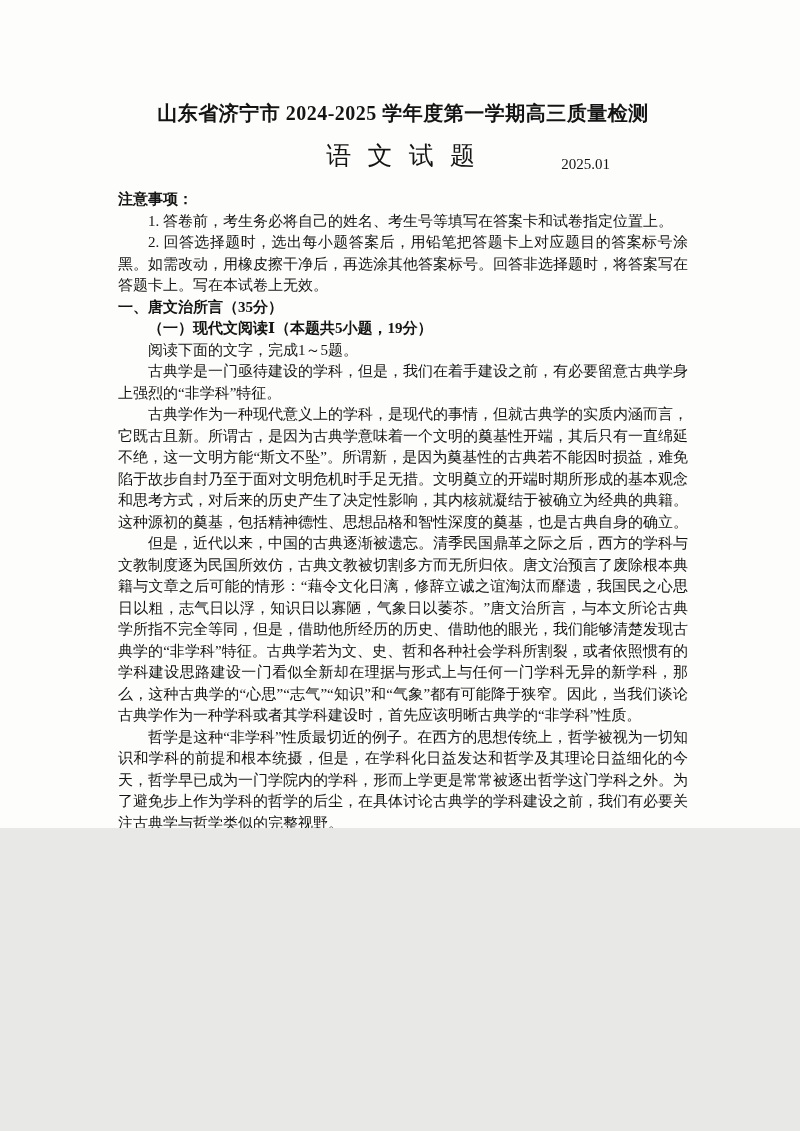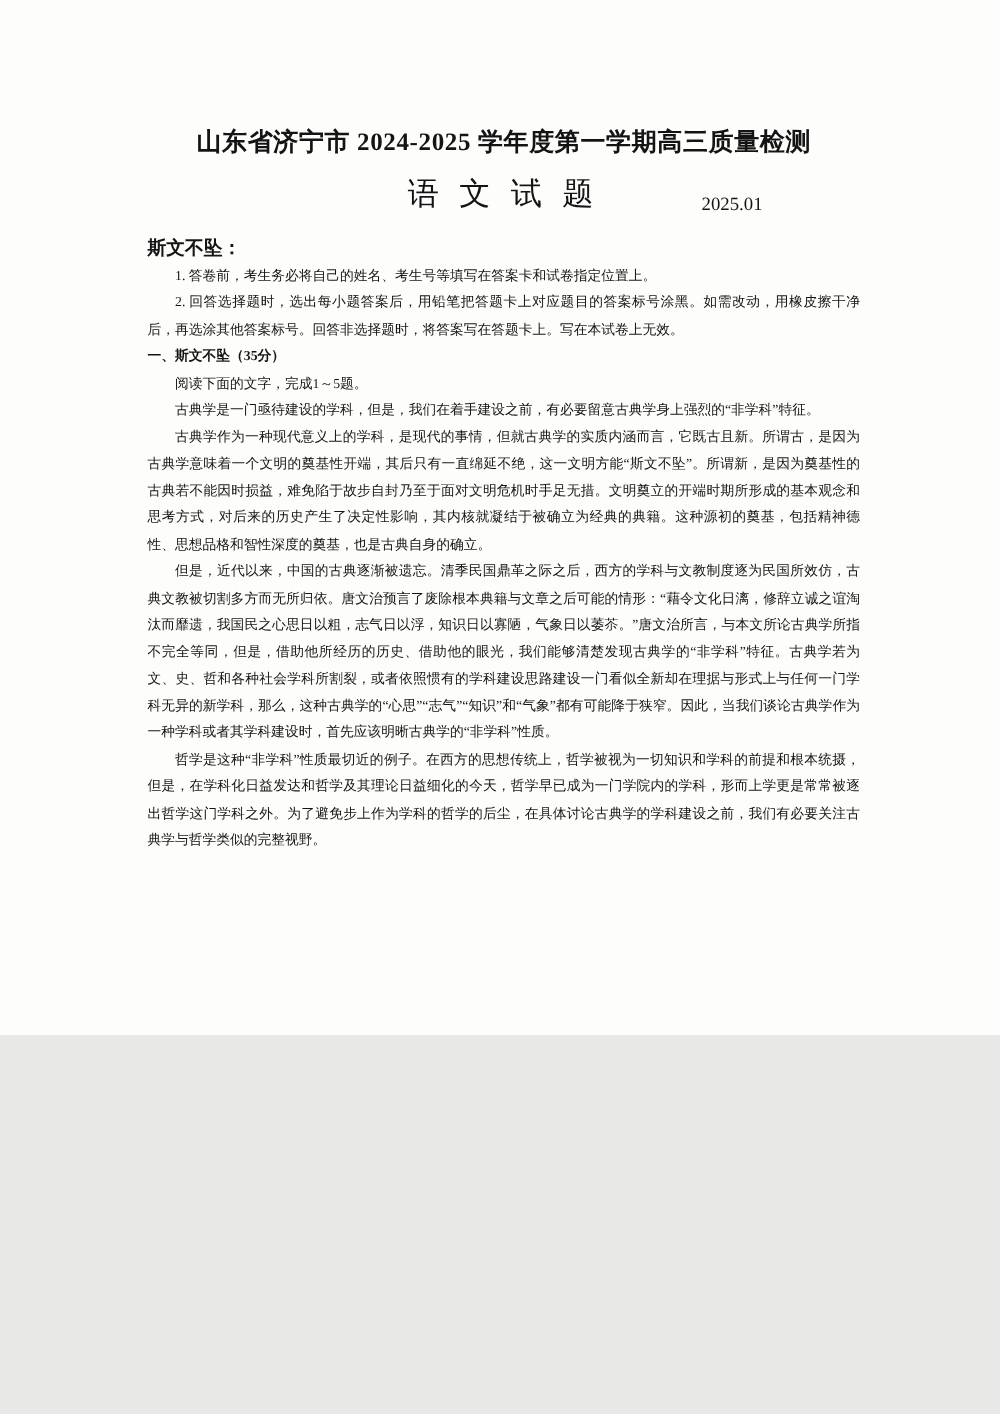--- a/index.html
+++ b/index.html
@@ -41,21 +41,21 @@
     font-size: 15px;
   }
   .notice-heading {
     margin: 0;
     font-size: 15px;
     font-weight: bold;
     line-height: 21.5px;
   }
   p.para {
     margin: 0;
-    font-size: 11px;
+    font-size: 15px;
     line-height: 21.5px;
     text-align: justify;
     text-indent: 2em;
     word-break: break-all;
   }
   p.h1 {
     font-weight: bold;
     text-indent: 0;
   }
   p.h2 {
@@ -68,27 +68,28 @@
 <div class="page">
 
   <h1 class="title">山东省济宁市 2024-2025 学年度第一学期高三质量检测</h1>
 
   <div class="subtitle-row">
     <span class="subject">语 文 试 题</span>
     <span class="date">2025.01</span>
   </div>
 
   <div>
-    <p class="notice-heading">斯文不坠：</p>
+    <p class="notice-heading">注意事项：</p>
     <p class="para">1. 答卷前，考生务必将自己的姓名、考生号等填写在答案卡和试卷指定位置上。</p>
     <p class="para">2. 回答选择题时，选出每小题答案后，用铅笔把答题卡上对应题目的答案标号涂黑。如需改动，用橡皮擦干净后，再选涂其他答案标号。回答非选择题时，将答案写在答题卡上。写在本试卷上无效。</p>
   </div>
 
   <div>
-    <p class="para h1">一、斯文不坠（35分）</p>
+    <p class="para h1">一、唐文治所言（35分）</p>
+    <p class="para h2">（一）现代文阅读Ⅰ（本题共5小题，19分）</p>
     <p class="para">阅读下面的文字，完成1～5题。</p>
     <p class="para">古典学是一门亟待建设的学科，但是，我们在着手建设之前，有必要留意古典学身上强烈的“非学科”特征。</p>
     <p class="para">古典学作为一种现代意义上的学科，是现代的事情，但就古典学的实质内涵而言，它既古且新。所谓古，是因为古典学意味着一个文明的奠基性开端，其后只有一直绵延不绝，这一文明方能“斯文不坠”。所谓新，是因为奠基性的古典若不能因时损益，难免陷于故步自封乃至于面对文明危机时手足无措。文明奠立的开端时期所形成的基本观念和思考方式，对后来的历史产生了决定性影响，其内核就凝结于被确立为经典的典籍。这种源初的奠基，包括精神德性、思想品格和智性深度的奠基，也是古典自身的确立。</p>
     <p class="para">但是，近代以来，中国的古典逐渐被遗忘。清季民国鼎革之际之后，西方的学科与文教制度逐为民国所效仿，古典文教被切割多方而无所归依。唐文治预言了废除根本典籍与文章之后可能的情形：“藉令文化日漓，修辞立诚之谊淘汰而靡遗，我国民之心思日以粗，志气日以浮，知识日以寡陋，气象日以萎苶。”唐文治所言，与本文所论古典学所指不完全等同，但是，借助他所经历的历史、借助他的眼光，我们能够清楚发现古典学的“非学科”特征。古典学若为文、史、哲和各种社会学科所割裂，或者依照惯有的学科建设思路建设一门看似全新却在理据与形式上与任何一门学科无异的新学科，那么，这种古典学的“心思”“志气”“知识”和“气象”都有可能降于狭窄。因此，当我们谈论古典学作为一种学科或者其学科建设时，首先应该明晰古典学的“非学科”性质。</p>
     <p class="para">哲学是这种“非学科”性质最切近的例子。在西方的思想传统上，哲学被视为一切知识和学科的前提和根本统摄，但是，在学科化日益发达和哲学及其理论日益细化的今天，哲学早已成为一门学院内的学科，形而上学更是常常被逐出哲学这门学科之外。为了避免步上作为学科的哲学的后尘，在具体讨论古典学的学科建设之前，我们有必要关注古典学与哲学类似的完整视野。</p>
   </div>
 
 </div>
 
 </body></html>

